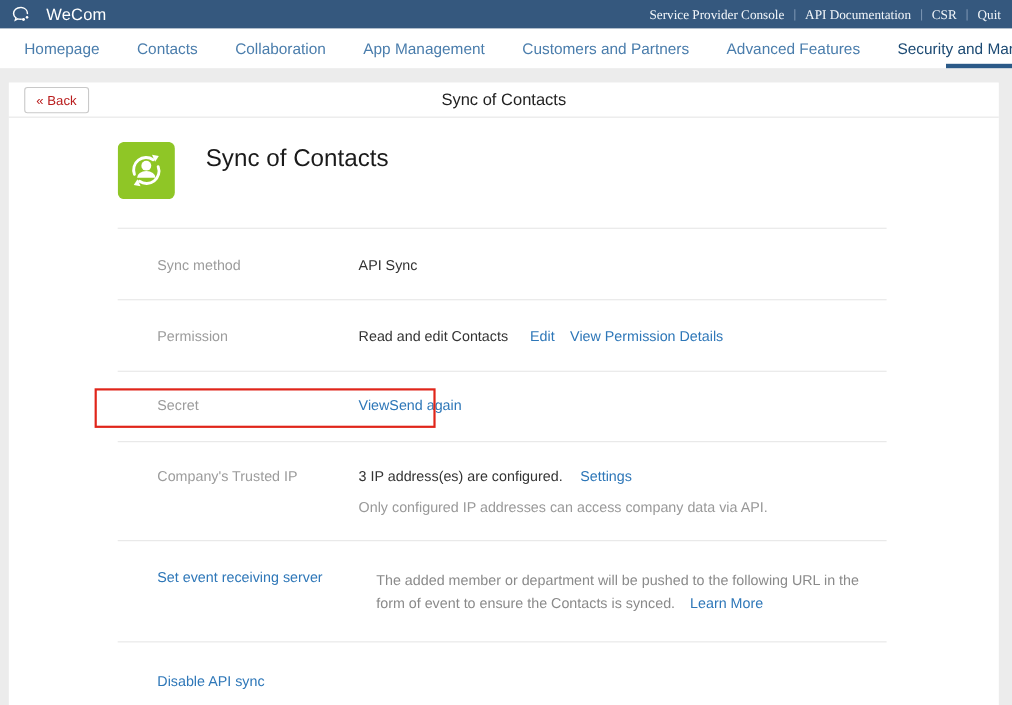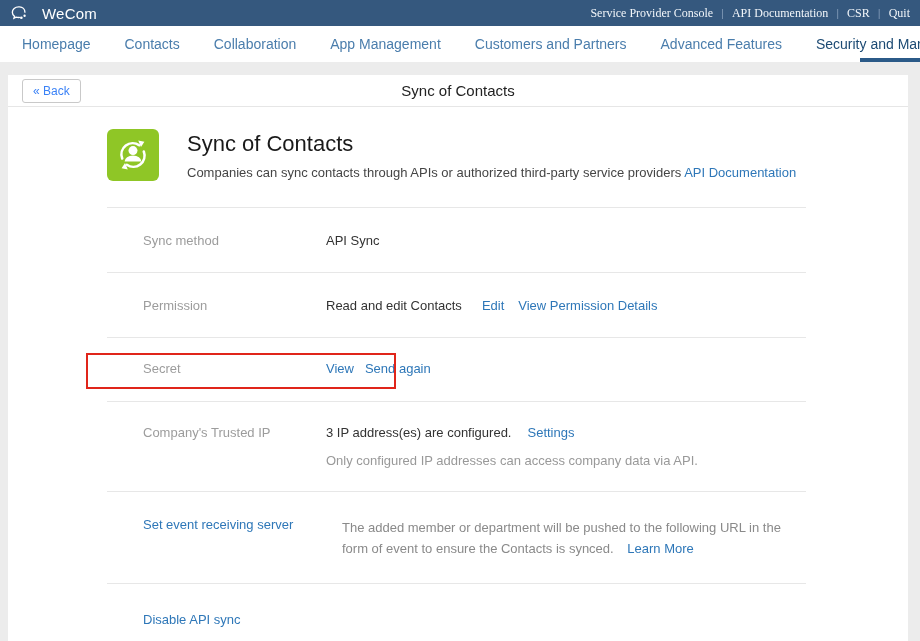--- a/index.html
+++ b/index.html
@@ -36,21 +36,21 @@
   }
   
   .panel {
     background:#fff; margin:13px 12px 0 8px; min-height:566px;
   }
   .subheader {
     height:32px; border-bottom:1px solid #e6e6e6;
     display:flex; align-items:center; position:relative;
   }
   .back-btn {
-    margin-left:14px; font-size:12px; color:#3b82f6;
+    margin-left:14px; font-size:12px; color:#b91c1c;
     background:#fff; border:1px solid #c9c9c9; border-radius:3px;
     padding:4px 10px; cursor:pointer;
   }
   .subheader-title {
     position:absolute; left:0; right:0; text-align:center;
     font-size:15px; color:#222; pointer-events:none;
   }
   
   .content { padding-left:99px; width:798px; }
   .hero { display:flex; gap:28px; padding:22px 0 26px; border-bottom:1px solid #e7e7e7; }
@@ -132,24 +132,20 @@
             <path d="M36.8 22.5 A 11.3 11.3 0 0 1 19.8 35.8"></path>
           </g>
           <path d="M31.2 11.6 l6.2 1.2 -3.4 5.2 z" fill="#fff"></path>
           <path d="M20.8 40.4 l-6.2 -1.2 3.4 -5.2 z" fill="#fff"></path>
           <circle cx="26" cy="21.6" r="4.5" fill="#fff"></circle>
           <path d="M17.6 32.6 a 8.4 6.2 0 0 1 16.8 0 z" fill="#fff"></path>
         </svg>
       </span>
       <div>
         <div class="hero-title">Sync of Contacts</div>
-        <div class="hero-sub">
-          <span>Companies can sync contacts through APIs or authorized third-party service providers</span>
-          <a class="link">API Documentation</a>
-        </div>
       </div>
     </div>
 
     <div class="row">
       <div class="row-label">Sync method</div>
       <div class="row-body">
         <span class="value">API Sync</span>
       </div>
     </div>
 
@@ -161,21 +157,21 @@
           <a class="link">Edit</a>
           <a class="link" style="margin-left:-6px;">View Permission Details</a>
         </div>
       </div>
     </div>
 
     <div class="row row-secret">
       <div class="red-box"></div>
       <div class="row-label">Secret</div>
       <div class="row-body">
-        <div class="inline-links" style="gap:11px;">
+        <div class="inline-links" style="gap:0;">
           <a class="link">View</a>
           <a class="link">Send again</a>
         </div>
       </div>
     </div>
 
     <div class="row row-trusted">
       <div class="row-label">Company's Trusted IP</div>
       <div class="row-body">
         <div class="row-line">

